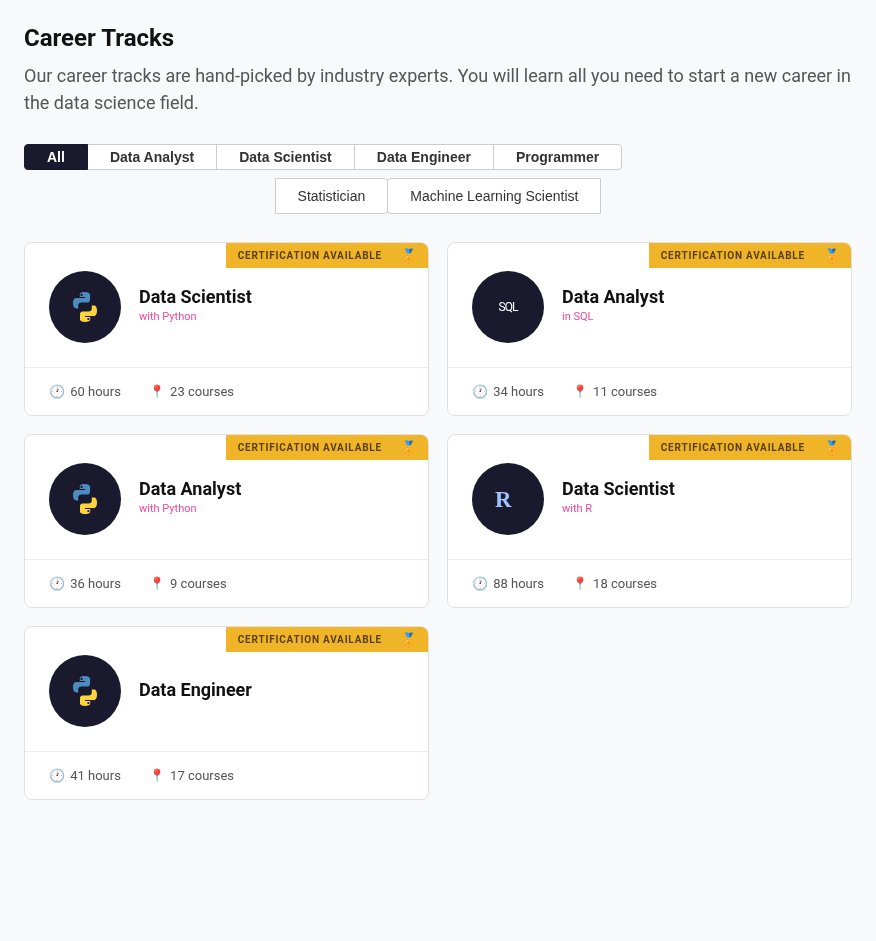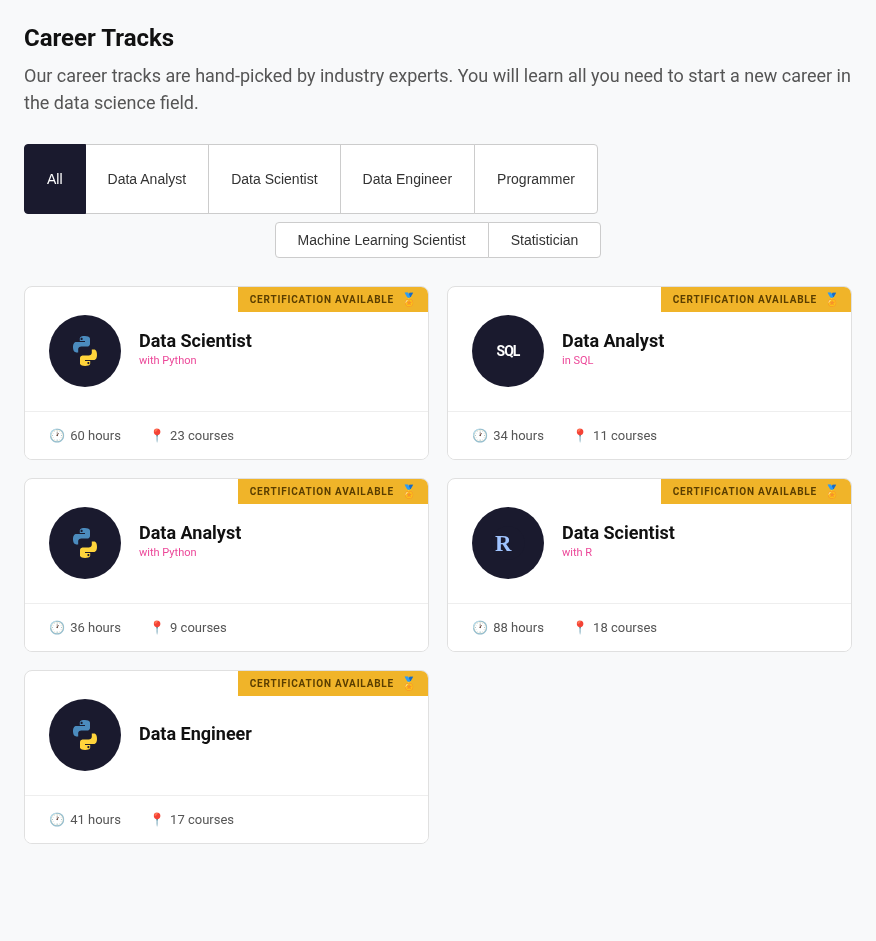--- a/index.html
+++ b/index.html
@@ -23,23 +23,23 @@
     }
     .filter-tabs {
       display: flex;
       flex-wrap: wrap;
       gap: 0;
       margin-bottom: 8px;
       justify-content: flex-start;
     }
     .filter-tab {
       border: 1.5px solid #ccc;
-      padding: 26px 22px;
+      padding: 4px 22px;
       font-size: 14px;
-      font-weight: 400;
+      font-weight: 700;
       background: #fff;
       cursor: pointer;
       color: #333;
       margin-left: -1px;
     }
     .filter-tab:first-child { margin-left: 0; border-radius: 4px 0 0 4px; }
     .filter-tab.active {
       background: #1a1a2e;
       color: #fff;
       border-color: #1a1a2e;
@@ -94,21 +94,21 @@
       top: 0;
       right: 0;
       background: #f0b429;
       color: #5a3e00;
       font-size: 10px;
       font-weight: 700;
       letter-spacing: 0.8px;
       padding: 5px 10px 5px 12px;
       display: flex;
       align-items: center;
-      gap: 7px;
+      gap: 19px;
       text-transform: uppercase;
     }
     .cert-icon {
       font-size: 13px;
     }
     .avatar-circle {
       width: 72px;
       height: 72px;
       border-radius: 50%;
       background: #1a1a2e;
@@ -179,22 +179,22 @@
 
 <div class="filter-tabs" id="filter-row1">
     <button class="filter-tab active">All</button>
     <button class="filter-tab">Data Analyst</button>
     <button class="filter-tab">Data Scientist</button>
     <button class="filter-tab">Data Engineer</button>
     <button class="filter-tab" style="border-radius: 0px 4px 4px 0px;">Programmer</button>
   </div>
 
 <div class="filter-tabs-row2" id="filter-row2">
+    <button class="filter-tab-row2" style="border-radius: 0px 4px 4px 0px;">Statistician</button>
     <button class="filter-tab-row2" style="border-radius: 4px 0px 0px 4px;">Machine Learning Scientist</button>
-    <button class="filter-tab-row2" style="border-radius: 0px 4px 4px 0px;">Statistician</button>
   </div>
 
 <div class="cards-grid" id="cards-grid">
     <div class="card">
     <div class="cert-badge">
       <span>CERTIFICATION AVAILABLE</span>
       <span class="cert-icon">🏅</span>
     </div>
     <div class="card-top">
       <div class="avatar-circle">
@@ -220,21 +220,21 @@
       </div>
     </div>
   </div>
     <div class="card">
     <div class="cert-badge">
       <span>CERTIFICATION AVAILABLE</span>
       <span class="cert-icon">🏅</span>
     </div>
     <div class="card-top">
       <div class="avatar-circle">
-          <span style="color:#fff;font-size:14px;font-weight:700;letter-spacing:-1px;">SQL</span>
+          <span style="color:#fff;font-size:12px;font-weight:400;letter-spacing:-1px;">SQL</span>
         </div>
       <div class="card-info">
         <div class="card-title">Data Analyst</div>
         <div class="card-subtitle">in SQL</div>
 
       </div>
     </div>
     <div class="card-bottom">
       <div class="meta-item">
         <span class="meta-icon">🕐</span>

